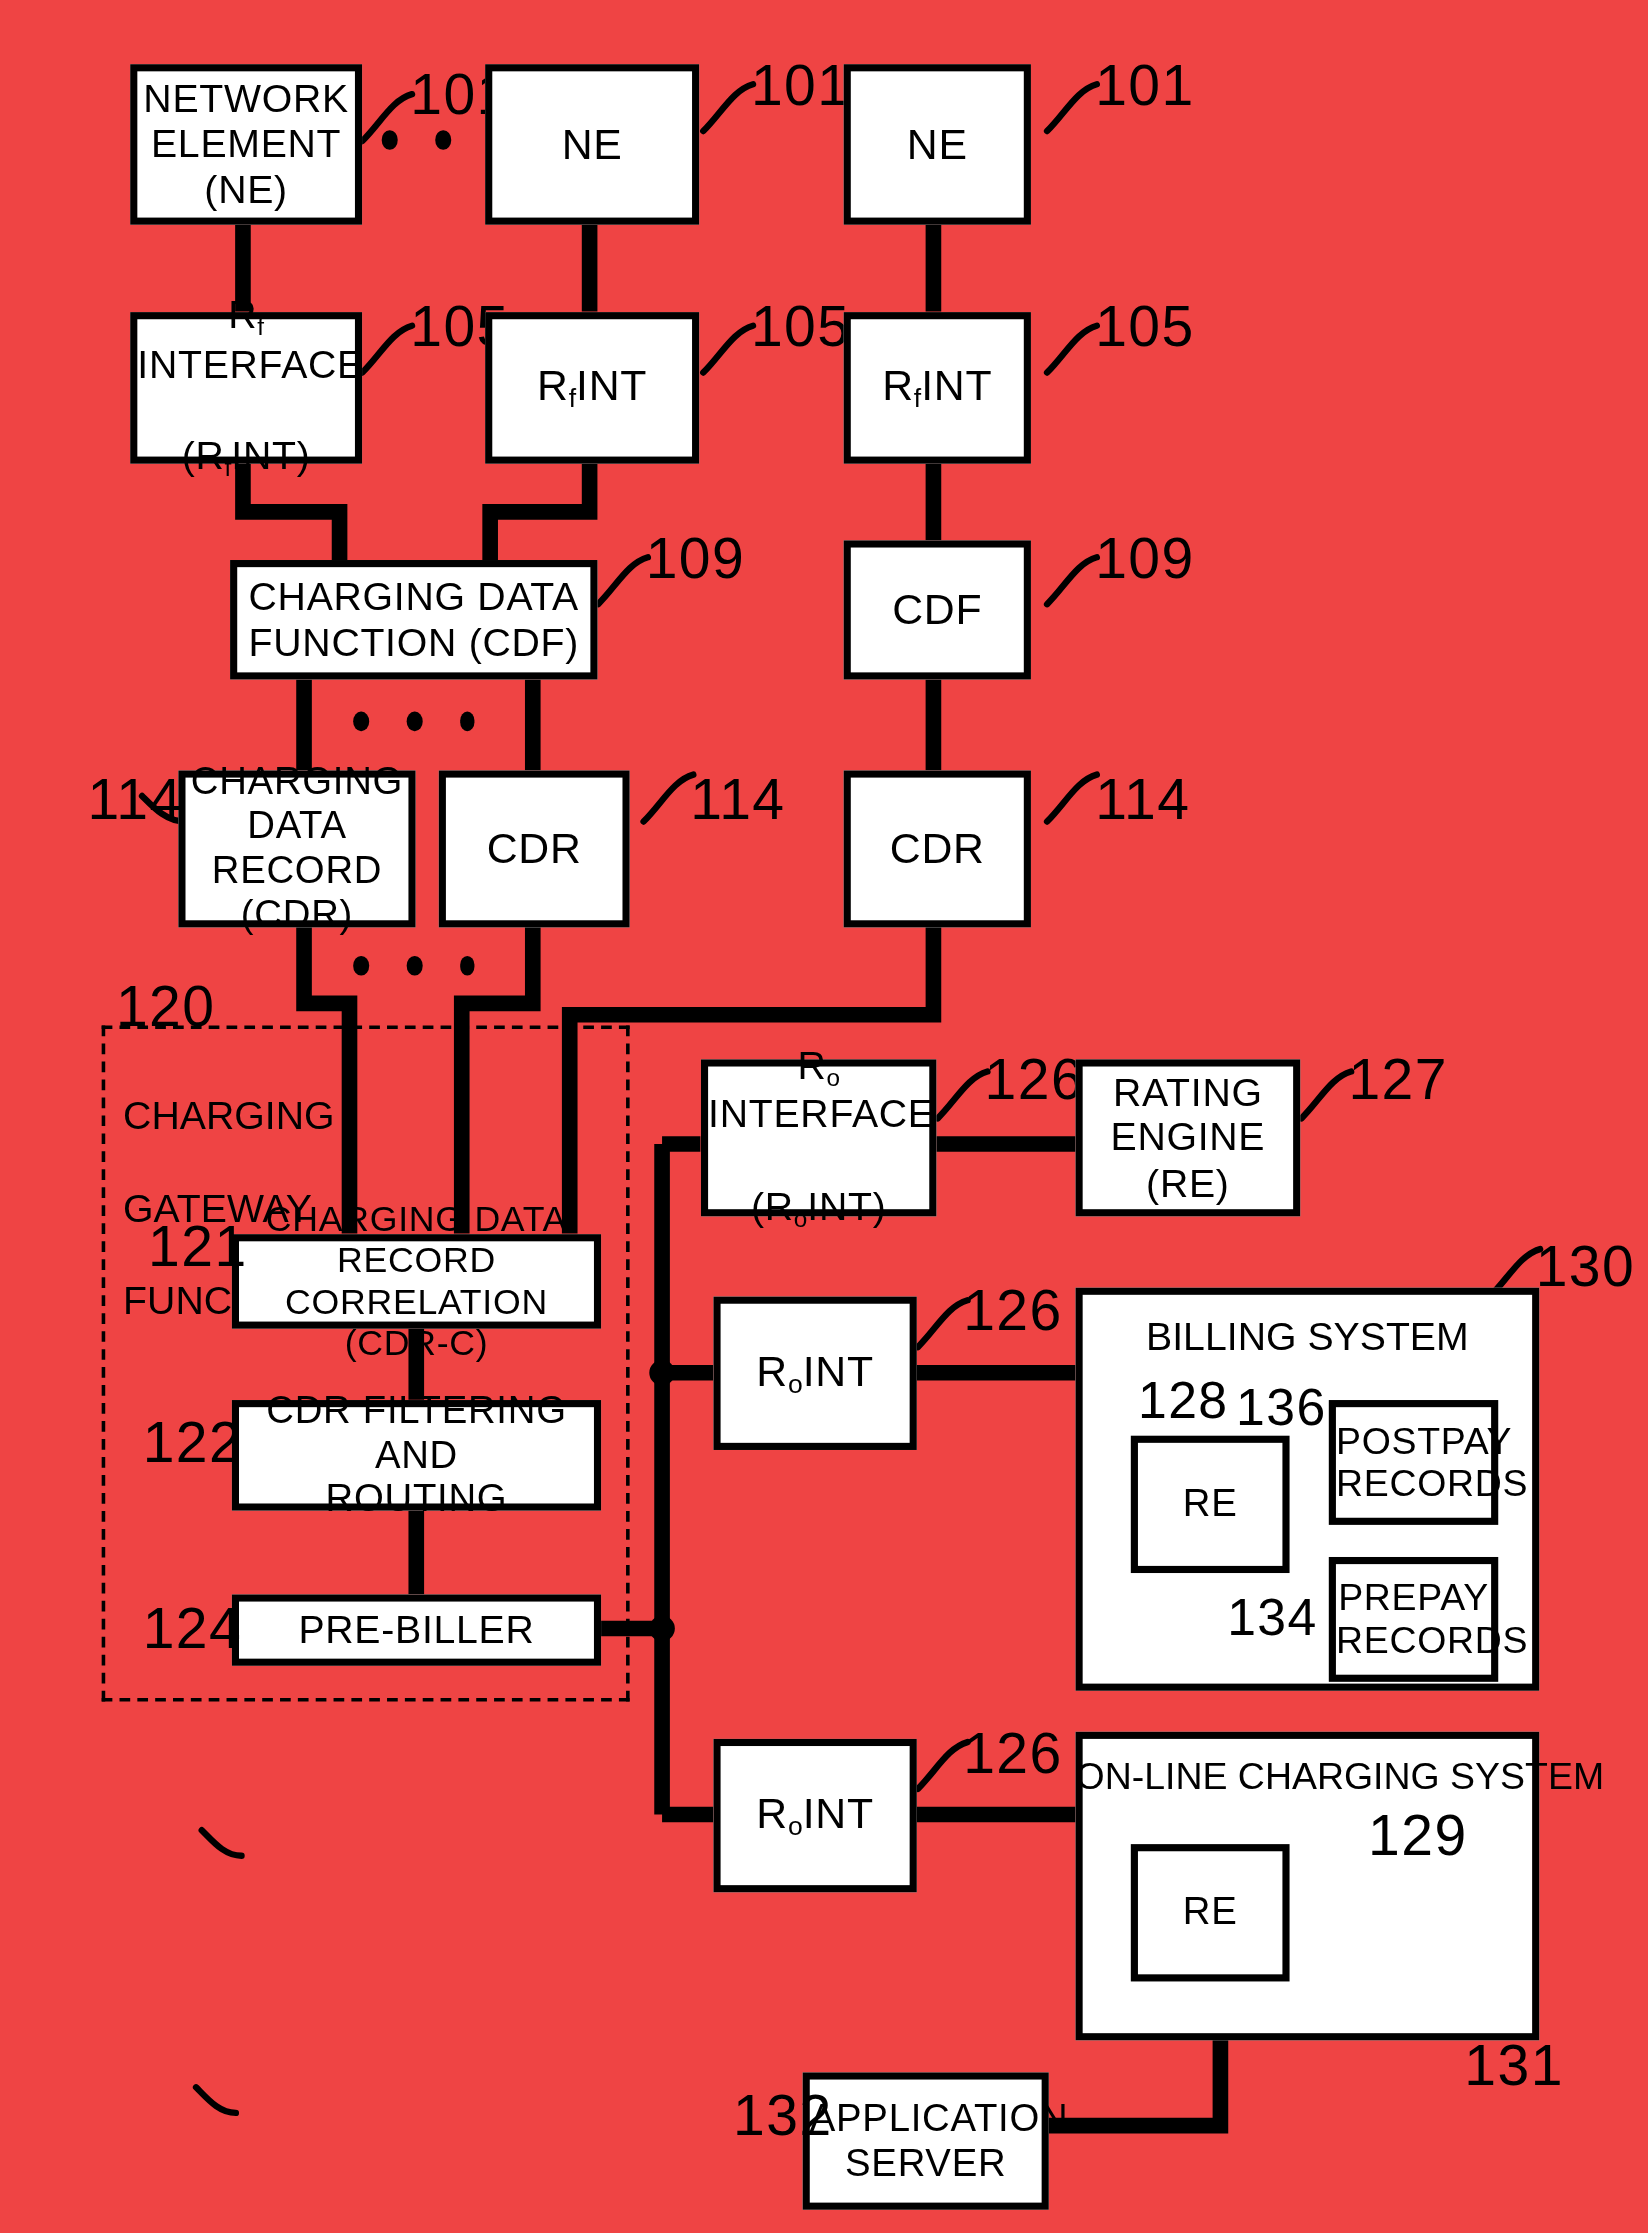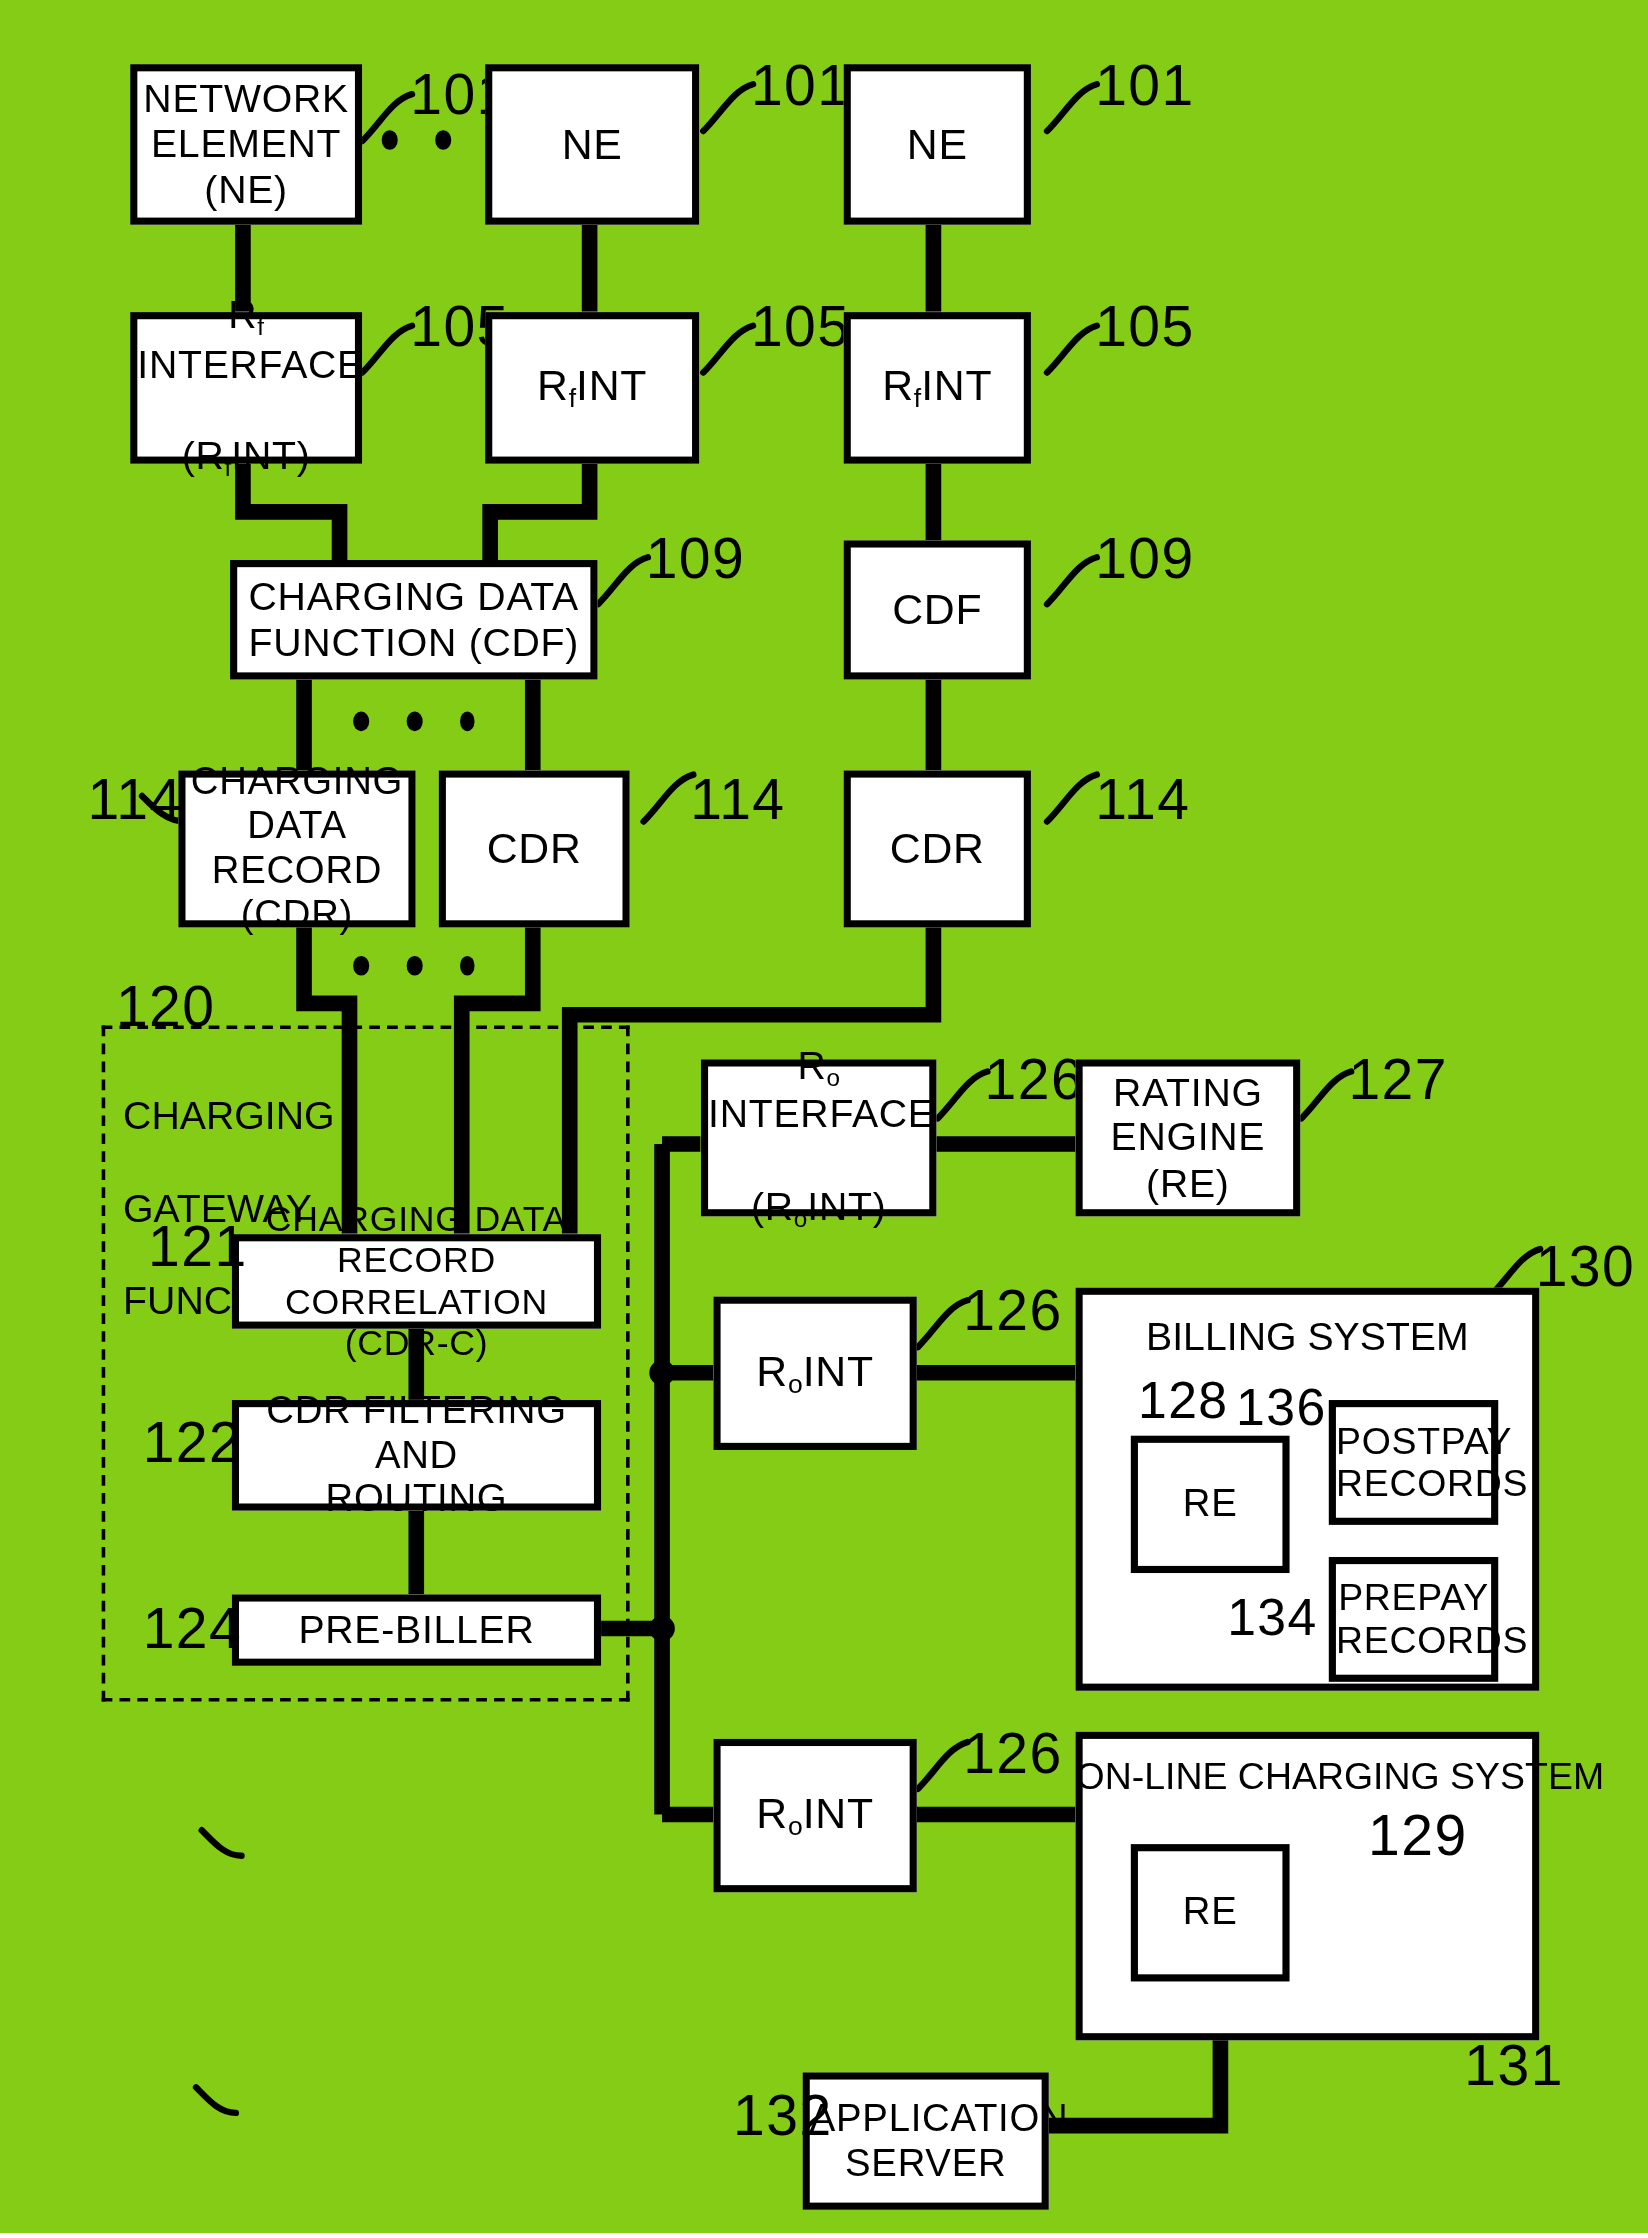--- a/index.html
+++ b/index.html
@@ -7,21 +7,21 @@
     padding: 0;
     background: #ffffff;
   }
   body {
     font-family: "Liberation Sans", sans-serif;
   }
   #sheet {
     position: relative;
     width: 1649px;
     height: 2233px;
-    background: #84cc16;
+    background: #ef4444;
     overflow: hidden;
   }
   #vec {
     position: absolute;
     left: 0; top: 0;
     width: 1649px;
     height: 2239px;
   }
   .box {
     position: absolute;

